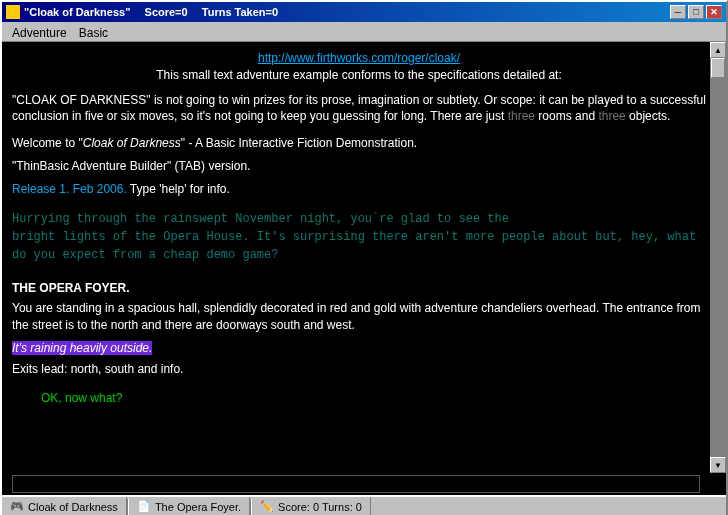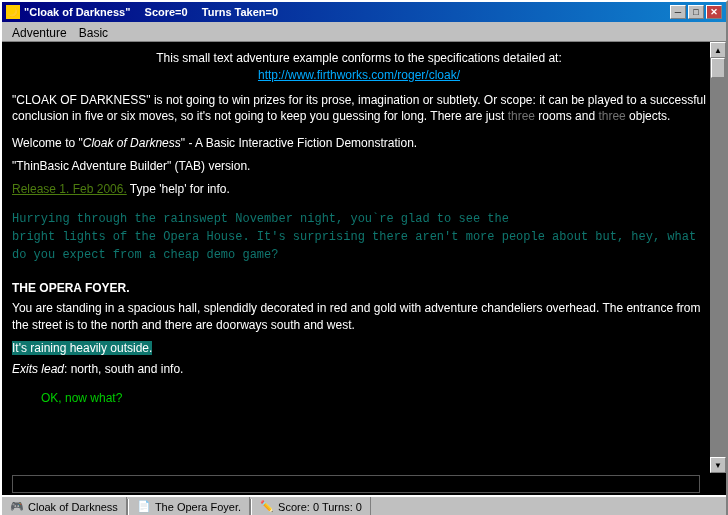--- a/index.html
+++ b/index.html
@@ -164,22 +164,21 @@
       color: #ffffff;
       margin-bottom: 6px;
       font-size: 12px;
     }
 
     .italic-text {
       font-style: italic;
     }
 
     .release-line {
-      text-decoration: underline;
-      color: #4d7c0f;
+      color: #0ea5e9;
       font-size: 12px;
     }
 
     .narrative-text {
       font-family: 'Courier New', monospace;
       color: #0f766e;
       font-size: 12px;
       margin: 12px 0 8px 0;
       line-height: 1.5;
     }
@@ -192,32 +191,32 @@
       font-size: 12px;
     }
 
     .room-description {
       color: #ffffff;
       margin-bottom: 6px;
       font-size: 12px;
     }
 
     .weather-highlight {
-      background: #0f766e;
-      color: #ffffff;
-      font-size: 12px;
+      background: #6d28d9;
+      color: #ffffff;
+      font-size: 12px;
+      font-style: italic;
     }
 
     .exits-text {
       color: #ffffff;
       font-size: 12px;
       margin-top: 4px;
     }
     .exits-label {
-      font-style: italic;
     }
 
     .prompt-text {
       color: #00cc00;
       font-size: 12px;
       margin-top: 12px;
       margin-bottom: 6px;
       margin-left: 29px;
     }
 
@@ -296,22 +295,22 @@
 
   <div class="menu-bar">
     <div class="menu-item">Adventure</div>
     <div class="menu-item">Basic</div>
   </div>
 
   <div class="main-window">
     <div class="content-area" style="padding-right: 20px;">
 
       <div class="intro-text">
+        <div><span class="intro-link">http://www.firthworks.com/roger/cloak/</span></div>
         <div>This small text adventure example conforms to the specifications detailed at:</div>
-        <div><span class="intro-link">http://www.firthworks.com/roger/cloak/</span></div>
       </div>
 
       <p class="description-text">
         "CLOAK OF DARKNESS" is not going to win prizes for its prose, imagination or subtlety. Or scope: it can be played to a successful conclusion in five or six moves, so it's not going to keep you guessing for long. There are just <span class="highlight-red">three</span> rooms and <span class="highlight-red">three</span> objects.
       </p>
 
       <div class="welcome-text">
         <span>Welcome to "</span><span class="italic-text">Cloak of Darkness</span><span>" - A Basic Interactive Fiction Demonstration.</span>
       </div>
       <div class="welcome-text">"ThinBasic Adventure Builder" (TAB) version.</div>

